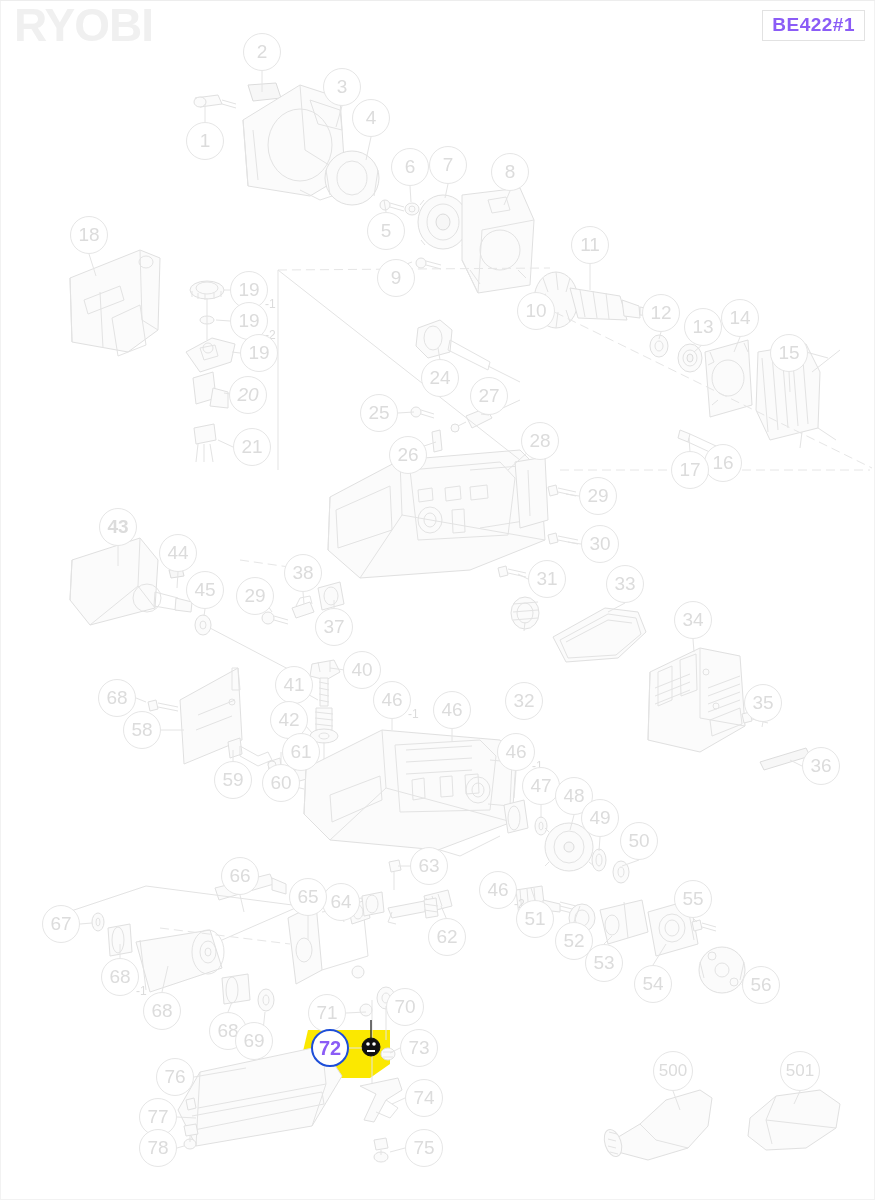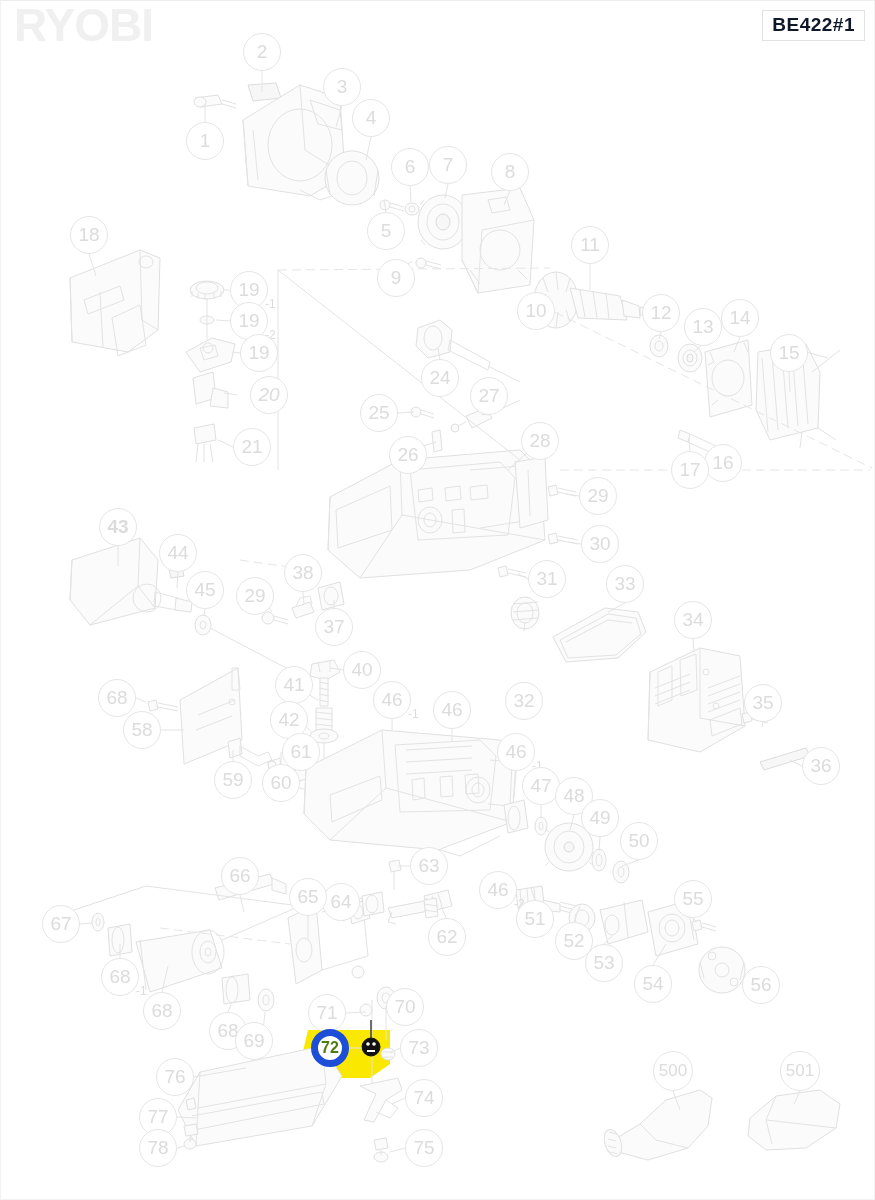--- a/index.html
+++ b/index.html
@@ -25,21 +25,21 @@
   #brand{
     position:absolute;left:14px;top:2px;
     font-size:46px;font-weight:bold;letter-spacing:-1px;
     color:#f0f0f0;font-family:"Liberation Sans", sans-serif;
     user-select:none;line-height:1;
   }
   
   #modelbox{
     position:absolute;right:10px;top:10px;
     border:1px solid #e2e2e2;padding:3px 9px 4px 9px;
-    font-size:19px;font-weight:bold;color:#0f172a;
+    font-size:19px;font-weight:bold;color:#8b5cf6;
     font-family:"Liberation Sans", sans-serif;letter-spacing:.5px;
     background:#ffffff;
   }
 
   
   #drawing{position:absolute;left:0;top:0;width:875px;height:1200px;}
   #drawing .ln{fill:none;stroke:#e3e3e3;stroke-width:1;}
   #drawing .fillpart{fill:#fbfbfb;stroke:#e0e0e0;stroke-width:1;}
   #drawing .fillpart2{fill:#f7f7f7;stroke:#dcdcdc;stroke-width:1;}
   #drawing .dash{fill:none;stroke:#e6e6e6;stroke-width:1;stroke-dasharray:9 5;}
@@ -51,22 +51,22 @@
   .callout{
     position:absolute;border-radius:50%;
     display:flex;align-items:center;justify-content:center;
     font-family:"Liberation Sans", sans-serif;
     color:#dcdcdc;border:1px solid #e6e6e6;background:#ffffff;
     box-sizing:border-box;user-select:none;
   }
   .callout.c2{width:38px;height:38px;font-size:19px;margin-left:-19px;margin-top:-19px;}
   .callout.c3{width:40px;height:40px;font-size:17px;margin-left:-20px;margin-top:-20px;}
   .callout.hi{
-    color:#4d7c0f;border:7px solid #1d4ed8;font-weight:bold;
-    background:#ffffff;z-index:40;font-size:16px;
+    color:#8b5cf6;border:2px solid #1d4ed8;font-weight:bold;
+    background:#ffffff;z-index:40;font-size:20px;
   }
   .sub{
     position:absolute;font-size:12px;color:#dcdcdc;
     font-family:"Liberation Sans", sans-serif;user-select:none;
   }
 </style>
 </head>
 <body>
 
 <div id="sheet">
@@ -517,21 +517,21 @@
       <div class="callout c2" style="left: 740px; top: 318px;">14</div>
       <div class="callout c2" style="left: 789px; top: 353px;">15</div>
       <div class="callout c2" style="left: 723px; top: 463px;">16</div>
       <div class="callout c2" style="left: 690px; top: 470px;">17</div>
       <div class="callout c2" style="left: 89px; top: 235px;">18</div>
       <div class="callout c2" style="left: 249px; top: 290px;">19</div>
       <div class="sub" style="left: 265px; top: 297px;">-1</div>
       <div class="callout c2" style="left: 249px; top: 321px;">19</div>
       <div class="sub" style="left: 265px; top: 328px;">-2</div>
       <div class="callout c2" style="left: 259px; top: 353px;">19</div>
-      <div class="callout c2" style="left: 269px; top: 395px; font-style: italic;">20</div>
+      <div class="callout c2" style="left: 248px; top: 395px; font-style: italic;">20</div>
       <div class="callout c2" style="left: 252px; top: 447px;">21</div>
       <div class="callout c2" style="left: 440px; top: 378px;">24</div>
       <div class="callout c2" style="left: 379px; top: 413px;">25</div>
       <div class="callout c2" style="left: 408px; top: 455px;">26</div>
       <div class="callout c2" style="left: 489px; top: 396px;">27</div>
       <div class="callout c2" style="left: 540px; top: 441px;">28</div>
       <div class="callout c2" style="left: 598px; top: 496px;">29</div>
       <div class="callout c2" style="left: 600px; top: 544px;">30</div>
       <div class="callout c2" style="left: 547px; top: 579px;">31</div>
       <div class="callout c2" style="left: 524px; top: 650px; margin-top: 32px;">32</div>

